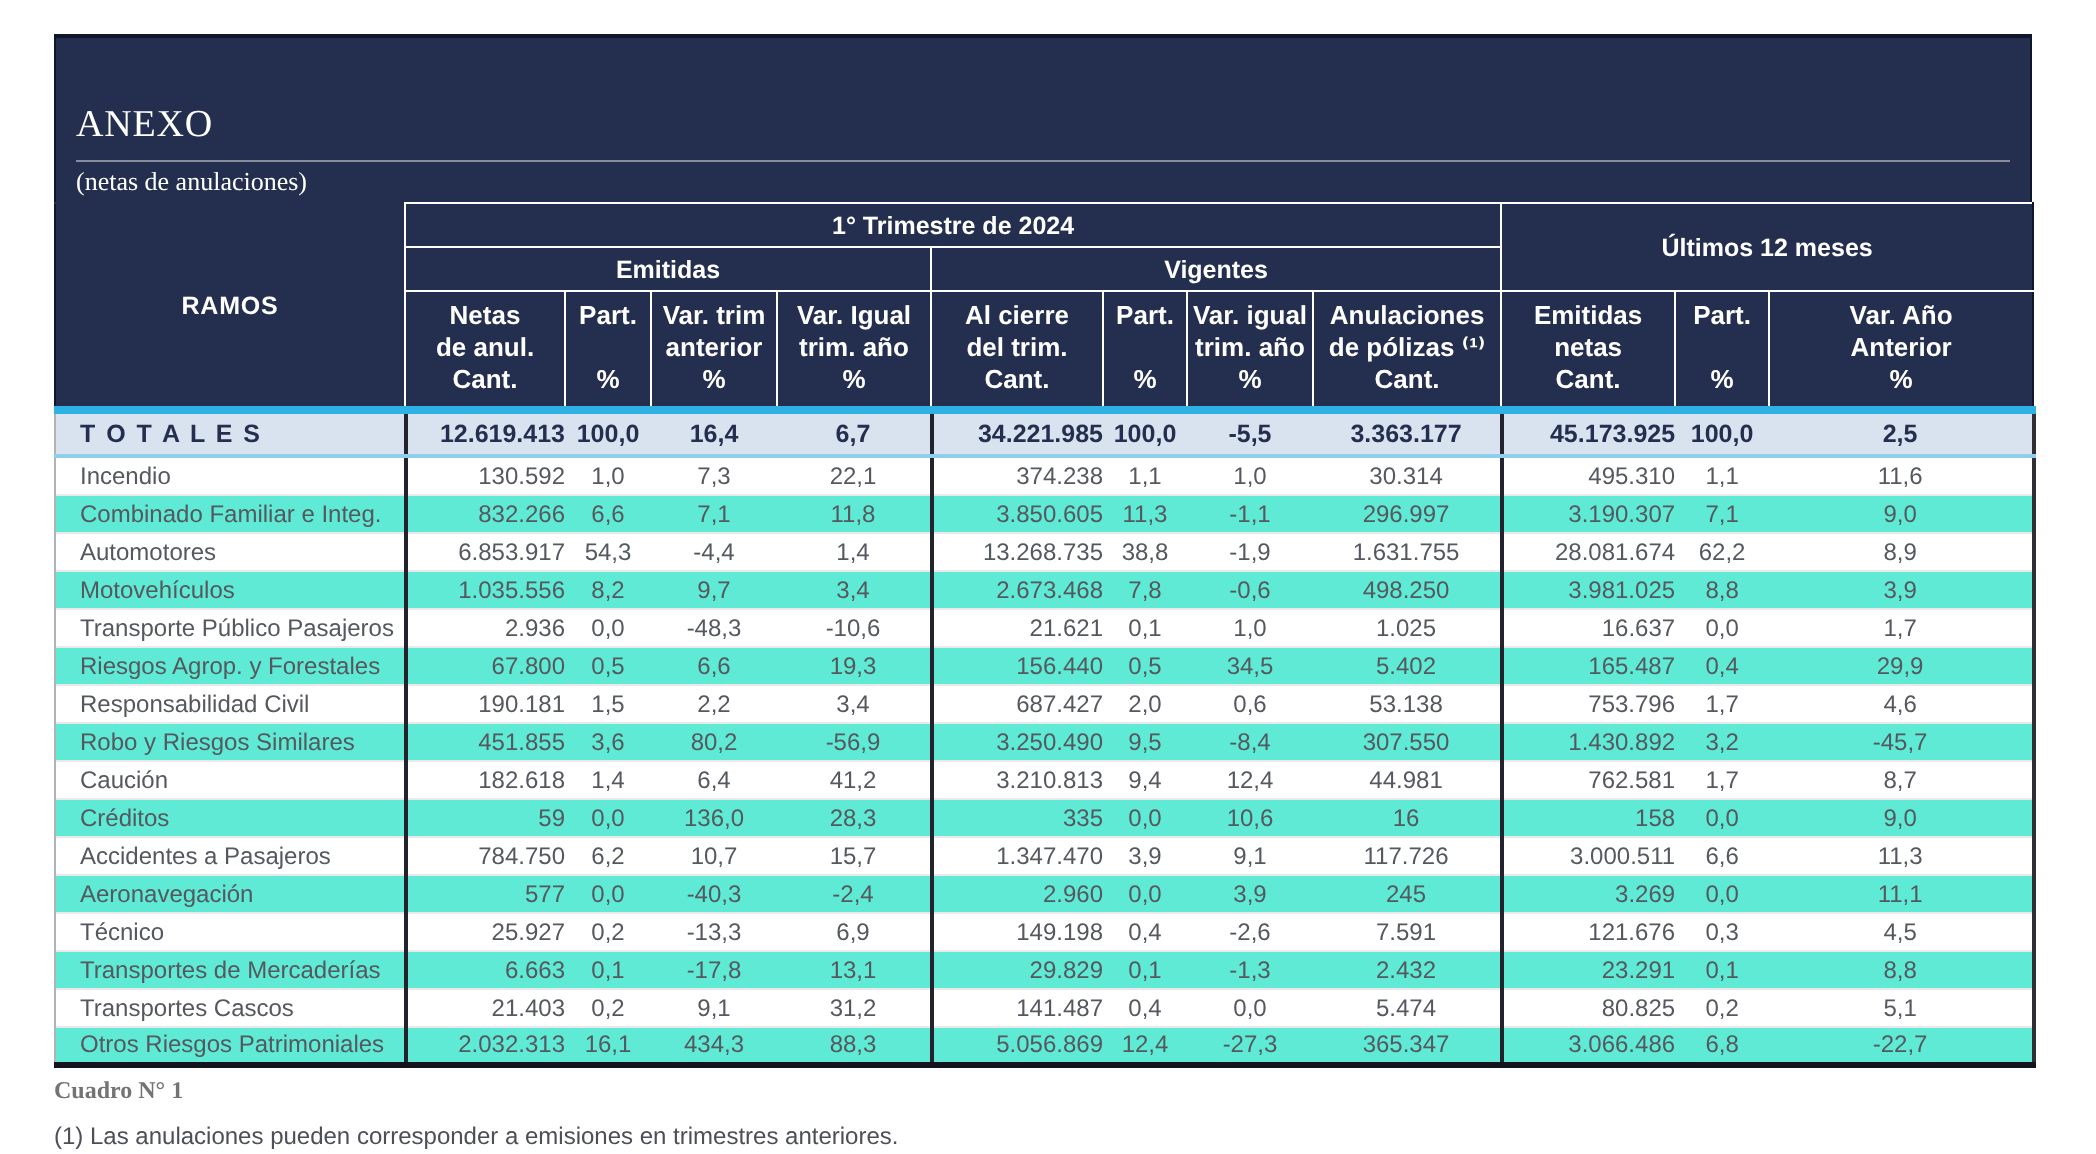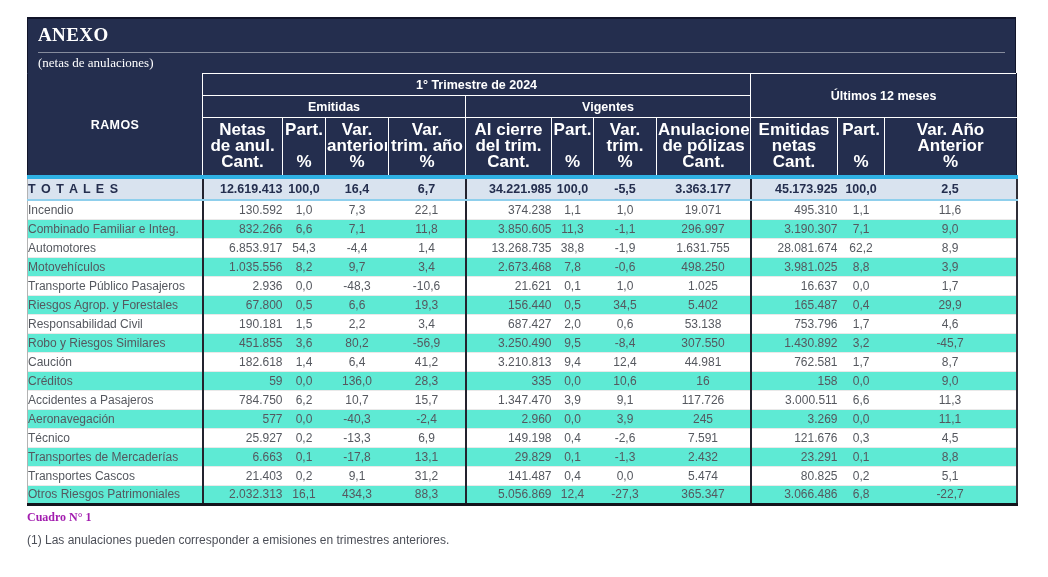--- a/index.html
+++ b/index.html
@@ -4,57 +4,57 @@
 <style>
   * { box-sizing: border-box; margin: 0; padding: 0; }
   html,body { width:1048px; height:577px; background:#ffffff; overflow:hidden;
               font-family:"Liberation Sans","DejaVu Sans",sans-serif; }
   .sheet { position:relative; margin:17px 0 0 27px; width:989px; }
 
   
   .navy-head { background:#242e4e; color:#fff; border:1px solid #11152a;
                border-top:2px solid #11152a; border-bottom:none; padding:2px 0 0 0; }
   .title-inner { padding:0 10px; }
-  .main-title { font-family:"Liberation Serif","DejaVu Serif",serif; font-weight:bold;
+  .main-title { font-family:"Liberation Serif","DejaVu Serif",serif; font-weight:normal;
                 font-size:19px; letter-spacing:.4px; padding:3px 0 6px;
-                border-bottom:1px solid rgba(255,255,255,.45); }
+                border-bottom:1px solid rgba(255,255,255,.45);margin-top:28px; }
   .sub-title  { font-family:"Liberation Serif","DejaVu Serif",serif; font-weight:bold;
                 font-size:16px; padding:7px 0 4px;
                 border-bottom:1px solid rgba(255,255,255,.35); }
   .sub-note   { font-family:"Liberation Serif","DejaVu Serif",serif; font-size:13px;
                 padding:2px 0 2px; }
 
   
   table { border-collapse:collapse; table-layout:fixed; width:989px; background:#fff; }
   thead th { background:#242e4e; color:#fff; font-weight:bold;
              border:1px solid #ffffff; text-align:center; vertical-align:middle; }
   thead tr.g1 th, thead tr.g2 th { height:22px; font-size:12.5px; }
   thead th.ramos-cell { border-left:1px solid #11152a; border-top:1px solid #242e4e;
                         font-size:12.5px; letter-spacing:.4px; }
   thead tr th:last-child { border-right:1px solid #11152a; }
-  thead tr.cols th { font-size:17px; padding:4px 1px 5px; line-height:16px; }
+  thead tr.cols th { font-size:13px; padding:4px 1px 5px; line-height:16px; }
   thead .hl { height:16px; overflow:hidden; }
 
   tbody td { height:19px; font-size:12px; color:#55585f; text-align:center;
              border-top:1px solid #e9e9e9; }
-  tbody td.lbl { text-align:left; padding-left:0; }
+  tbody td.lbl { text-align:left; padding-left:12px; }
   tbody td.sec { border-left:2px solid #23232e;text-align:right; }
   tbody tr:first-child td { border-top:4px solid #2eb1e4; }
   tbody tr.totales { background:#d9e3ef; }
   tbody tr.totales td { color:#242e4e; font-weight:bold; font-size:12.5px; height:23px;
                         border-bottom:2px solid #8fcfec; }
   tbody tr.totales td.lbl { letter-spacing:1px; }
   tbody tr:nth-child(2n+3) { background:#5eead4; }
   tbody td:first-child { border-left:1px solid #b3b3b3; }
   tbody td:last-child  { border-right:2px solid #2f2f38; }
   tbody tr:last-child td { border-bottom:3px solid #14141c; }
 
   
   .caption  { margin:4px 0 0 27px; font-family:"Liberation Serif","DejaVu Serif",serif;
-              font-weight:bold; font-size:12px; color:#a21caf; }
+              font-weight:bold; font-size:12px; color:#737373; }
   .footnote { margin:8px 0 0 27px; font-size:12px; color:#4c4f58; }
 </style>
 </head>
 <body>
 
 <div class="sheet">
   <div class="navy-head">
     <div class="title-inner">
       <div class="main-title">ANEXO</div>
       <div class="sub-note">(netas de anulaciones)</div>
@@ -161,21 +161,21 @@
         </tr>
         <tr>
           <td class="lbl">Incendio</td>
           <td class="sec">130.592</td>
           <td class="">1,0</td>
           <td class="">7,3</td>
           <td class="">22,1</td>
           <td class="sec">374.238</td>
           <td class="">1,1</td>
           <td class="">1,0</td>
-          <td class="">19.071</td>
+          <td class="">30.314</td>
           <td class="sec">495.310</td>
           <td class="">1,1</td>
           <td class="">11,6</td>
         </tr>
         <tr>
           <td class="lbl">Combinado Familiar e Integ.</td>
           <td class="sec">832.266</td>
           <td class="">6,6</td>
           <td class="">7,1</td>
           <td class="">11,8</td>

